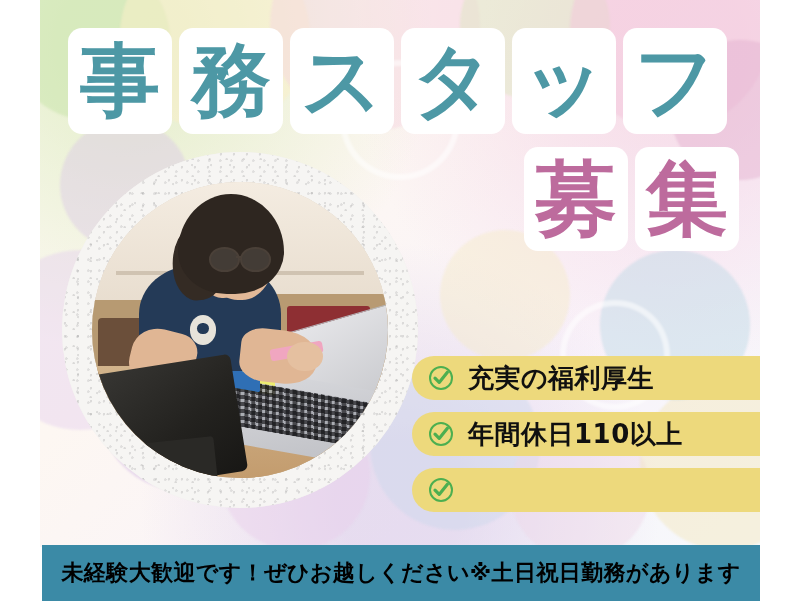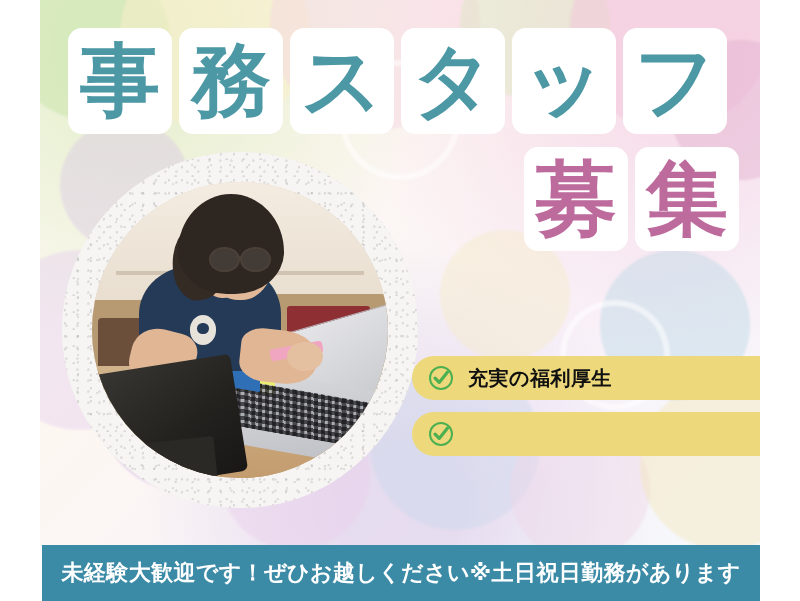--- a/index.html
+++ b/index.html
@@ -164,32 +164,32 @@
     position:relative;height:44px;width:348px;
     background:#edd97c;border-radius:22px 0 0 22px;
     display:flex;align-items:center;
     margin-bottom:12px;
   }
   .pill .chk{
     width:26px;height:26px;margin-left:16px;flex:0 0 auto;position:relative;
   }
   .pill .chk svg{display:block;}
   .pill .ptxt{
-    margin-left:14px;font-size:20px;font-weight:700;color:#101010;
+    margin-left:14px;font-size:26px;font-weight:700;color:#101010;
     font-family:"DejaVu Sans","Liberation Sans",sans-serif;
     letter-spacing:.5px;white-space:nowrap;
   }
 
   
   .banner{
     position:absolute;left:42px;top:545px;width:718px;height:56px;
     background:#3b8aa6;display:flex;align-items:center;justify-content:center;
   }
   .banner span{
-    color:#ffffff;font-size:22px;font-weight:700;letter-spacing:.4px;
+    color:#000000;font-size:22px;font-weight:700;letter-spacing:.4px;
     font-family:"DejaVu Sans","Liberation Sans",sans-serif;white-space:nowrap;
   }
 </style>
 </head>
 <body>
 
 <div class="poster">
 
   <div class="bg">
     <div class="bub" style="left:-30px;top:-40px;width:160px;height:160px;background:rgba(196,226,164,.45);"></div>
@@ -287,28 +287,37 @@
     <div class="pill">
       <div class="chk">
         <svg width="26" height="26" viewBox="0 0 26 26" aria-hidden="true">
           <circle cx="13" cy="13" r="11" fill="none" stroke="#4caf50" stroke-width="2"></circle>
           <path d="M7 13.2 L11.2 17.4 L19.4 7.2" fill="none" stroke="#4caf50" stroke-width="3.2" stroke-linecap="round" stroke-linejoin="round"></path>
         </svg>
       </div>
       <div class="ptxt">充実の福利厚生</div>
     </div>
 
-
     <div class="pill">
       <div class="chk">
         <svg width="26" height="26" viewBox="0 0 26 26" aria-hidden="true">
           <circle cx="13" cy="13" r="11" fill="none" stroke="#4caf50" stroke-width="2"></circle>
           <path d="M7 13.2 L11.2 17.4 L19.4 7.2" fill="none" stroke="#4caf50" stroke-width="3.2" stroke-linecap="round" stroke-linejoin="round"></path>
         </svg>
       </div>
+      <div class="ptxt">年間休日110以上</div>
+    </div>
+
+    <div class="pill">
+      <div class="chk">
+        <svg width="26" height="26" viewBox="0 0 26 26" aria-hidden="true">
+          <circle cx="13" cy="13" r="11" fill="none" stroke="#4caf50" stroke-width="2"></circle>
+          <path d="M7 13.2 L11.2 17.4 L19.4 7.2" fill="none" stroke="#4caf50" stroke-width="3.2" stroke-linecap="round" stroke-linejoin="round"></path>
+        </svg>
+      </div>
     </div>
 
   </div>
 
   <div class="banner">
     <span>未経験大歓迎です！ぜひお越しください※土日祝日勤務があります</span>
   </div>
 
 </div>
 

